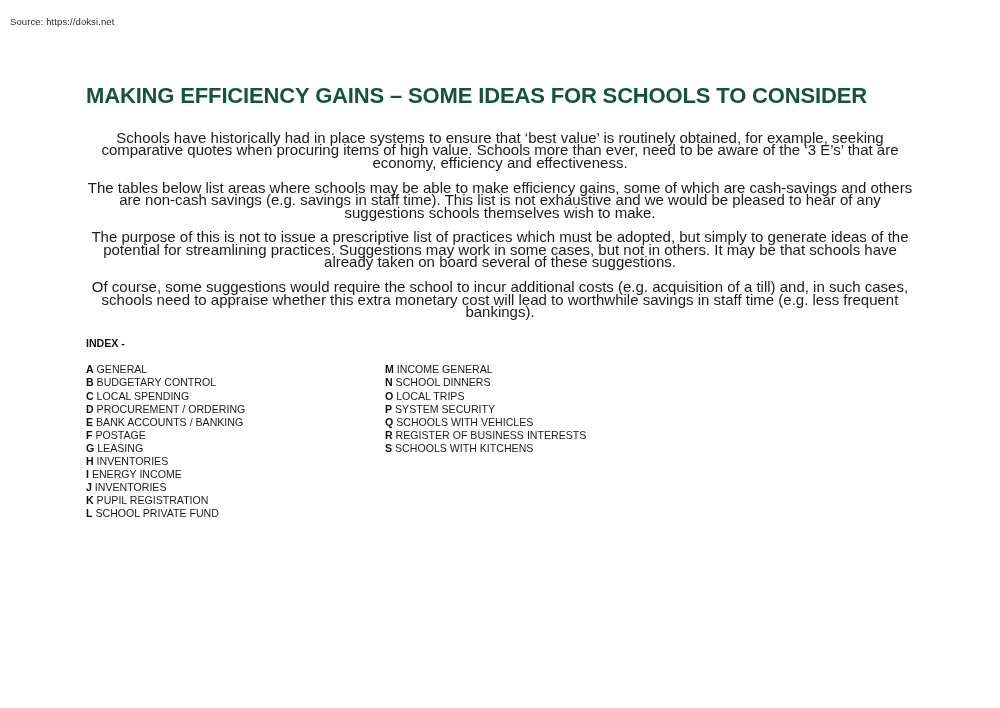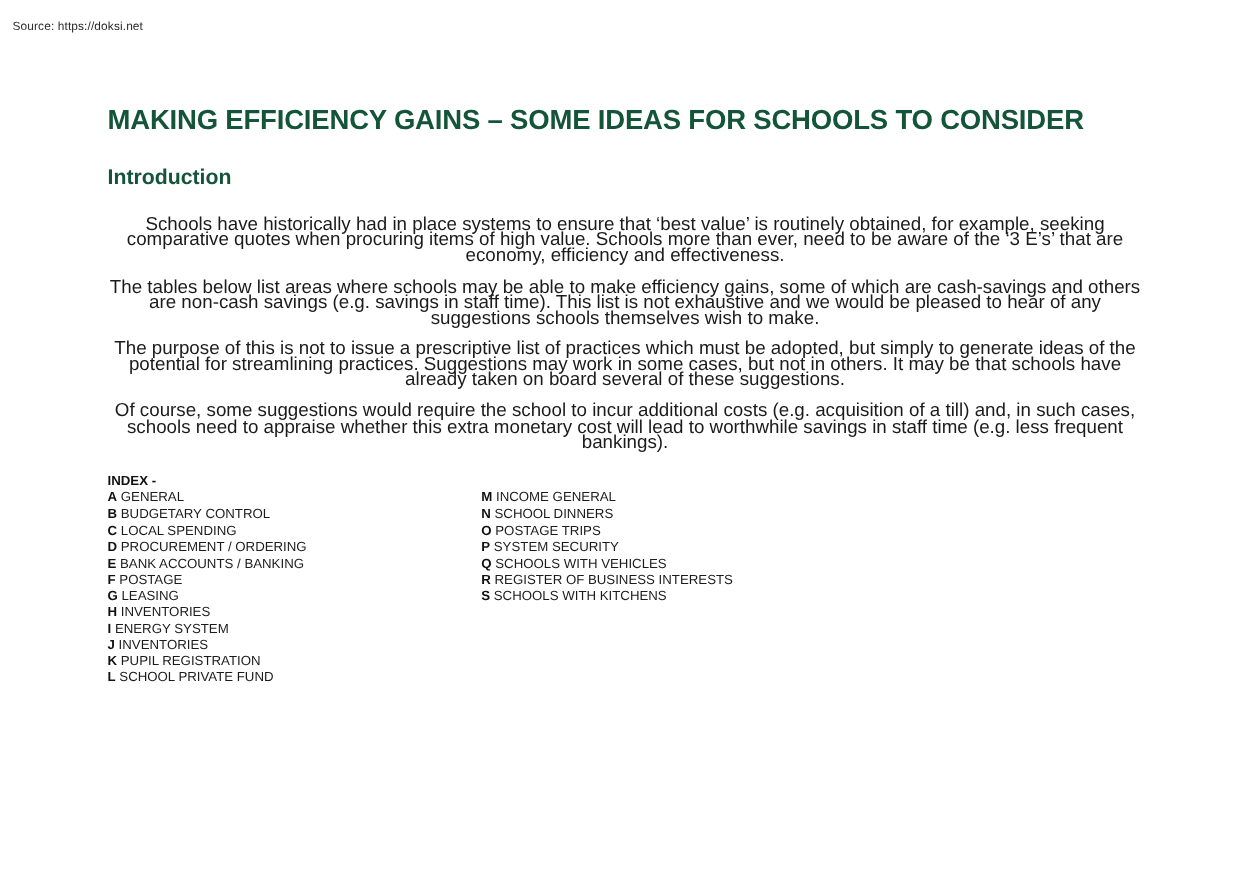--- a/index.html
+++ b/index.html
@@ -70,20 +70,21 @@
   .index-heading {
     font-size: 10.6px;
     line-height: 13px;
     font-weight: bold;
     color: #111111;
     margin: 19px 0 0 0;
   }
 
   .index-columns {
     position: relative;
+    margin-top: 13px;
     height: 160px;
   }
 
   .index-col {
     position: absolute;
     top: 0;
   }
 
   .index-col-left {
     left: 0;
@@ -113,21 +114,20 @@
 <body>
 
 <div class="page">
 
   <div class="source-line">Source: https://doksi.net</div>
 
   <div class="content">
 
     <h1 class="doc-title">MAKING EFFICIENCY GAINS – SOME IDEAS FOR SCHOOLS TO CONSIDER</h1>
 
-    <h2 class="section-heading">Introduction</h2>
 
     <p class="body-para">Schools have historically had in place systems to ensure that ‘best value’ is routinely obtained, for example, seeking comparative quotes when procuring items of high value. Schools more than ever, need to be aware of the ‘3 E’s’ that are economy, efficiency and effectiveness.</p>
 
     <p class="body-para">The tables below list areas where schools may be able to make efficiency gains, some of which are cash-savings and others are non-cash savings (e.g. savings in staff time). This list is not exhaustive and we would be pleased to hear of any suggestions schools themselves wish to make.</p>
 
     <p class="body-para">The purpose of this is not to issue a prescriptive list of practices which must be adopted, but simply to generate ideas of the potential for streamlining practices. Suggestions may work in some cases, but not in others. It may be that schools have already taken on board several of these suggestions.</p>
 
     <p class="body-para">Of course, some suggestions would require the school to incur additional costs (e.g. acquisition of a till) and, in such cases, schools need to appraise whether this extra monetary cost will lead to worthwhile savings in staff time (e.g. less frequent bankings).</p>
 
 
@@ -137,30 +137,30 @@
 
       <div class="index-col index-col-left">
         <div class="index-row"><span class="index-letter">A</span> <span class="index-label">GENERAL</span></div>
         <div class="index-row"><span class="index-letter">B</span> <span class="index-label">BUDGETARY CONTROL</span></div>
         <div class="index-row"><span class="index-letter">C</span> <span class="index-label">LOCAL SPENDING</span></div>
         <div class="index-row"><span class="index-letter">D</span> <span class="index-label">PROCUREMENT / ORDERING</span></div>
         <div class="index-row"><span class="index-letter">E</span> <span class="index-label">BANK ACCOUNTS / BANKING</span></div>
         <div class="index-row"><span class="index-letter">F</span> <span class="index-label">POSTAGE</span></div>
         <div class="index-row"><span class="index-letter">G</span> <span class="index-label">LEASING</span></div>
         <div class="index-row"><span class="index-letter">H</span> <span class="index-label">INVENTORIES</span></div>
-        <div class="index-row"><span class="index-letter">I</span> <span class="index-label">ENERGY SYSTEM</span></div>
+        <div class="index-row"><span class="index-letter">I</span> <span class="index-label">ENERGY INCOME</span></div>
         <div class="index-row"><span class="index-letter">J</span> <span class="index-label">INVENTORIES</span></div>
         <div class="index-row"><span class="index-letter">K</span> <span class="index-label">PUPIL REGISTRATION</span></div>
         <div class="index-row"><span class="index-letter">L</span> <span class="index-label">SCHOOL PRIVATE FUND</span></div>
       </div>
 
       <div class="index-col index-col-right">
         <div class="index-row"><span class="index-letter">M</span> <span class="index-label">INCOME GENERAL</span></div>
         <div class="index-row"><span class="index-letter">N</span> <span class="index-label">SCHOOL DINNERS</span></div>
-        <div class="index-row"><span class="index-letter">O</span> <span class="index-label">POSTAGE TRIPS</span></div>
+        <div class="index-row"><span class="index-letter">O</span> <span class="index-label">LOCAL TRIPS</span></div>
         <div class="index-row"><span class="index-letter">P</span> <span class="index-label">SYSTEM SECURITY</span></div>
         <div class="index-row"><span class="index-letter">Q</span> <span class="index-label">SCHOOLS WITH VEHICLES</span></div>
         <div class="index-row"><span class="index-letter">R</span> <span class="index-label">REGISTER OF BUSINESS INTERESTS</span></div>
         <div class="index-row"><span class="index-letter">S</span> <span class="index-label">SCHOOLS WITH KITCHENS</span></div>
       </div>
 
     </div>
 
   </div>
 

